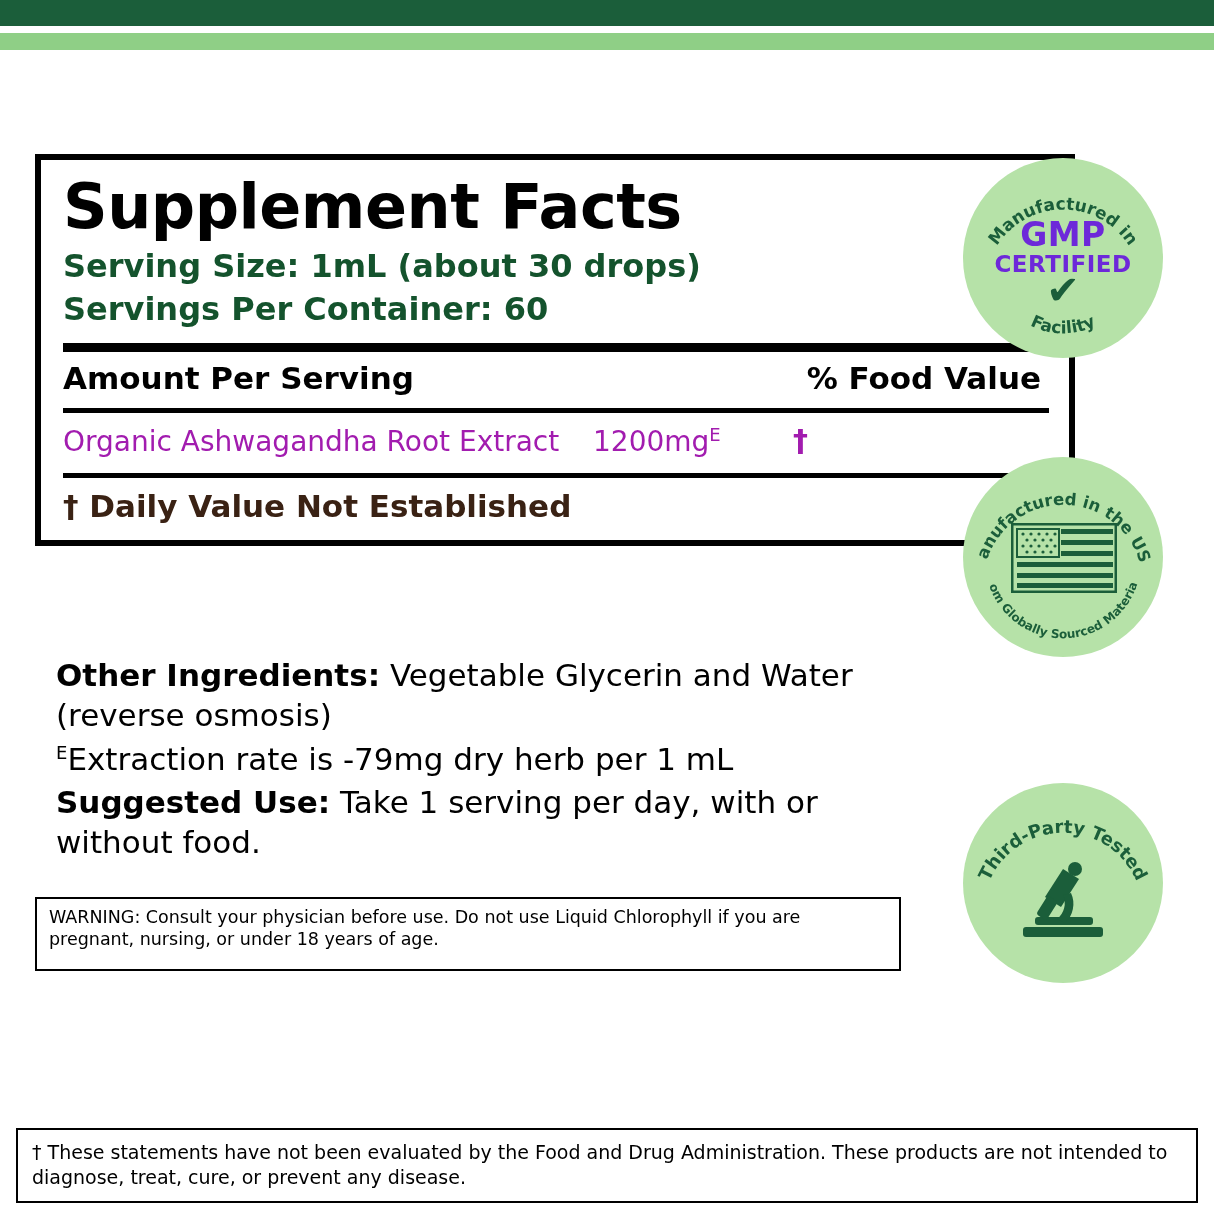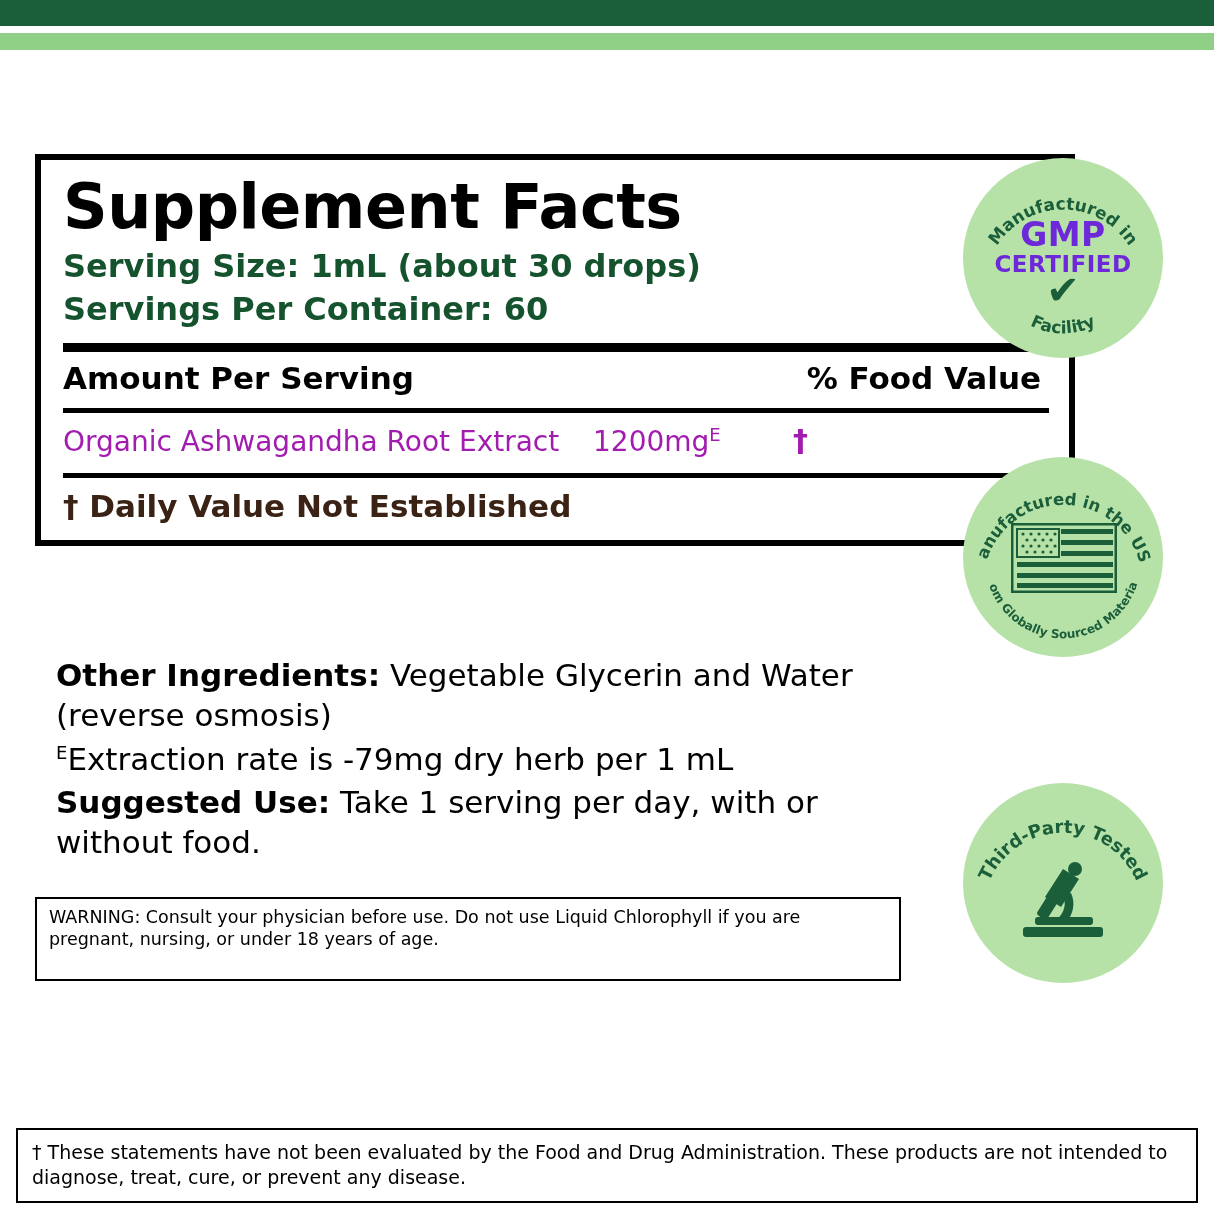--- a/index.html
+++ b/index.html
@@ -108,21 +108,21 @@
   .body-text p { margin: 0 0 3px 0; }
   .body-text b { font-weight: bold; }
 
   .warning-box {
     position: absolute;
     left: 35px;
     top: 897px;
     width: 866px;
     box-sizing: border-box;
     border: 2px solid #000;
-    padding: 8px 10px 28px 12px;
+    padding: 8px 10px 18px 12px;
     font-size: 17.5px;
     line-height: 1.25;
     color: #000;
   }
 
   .footer-box {
     position: absolute;
     left: 16px;
     top: 1128px;
     width: 1182px;

